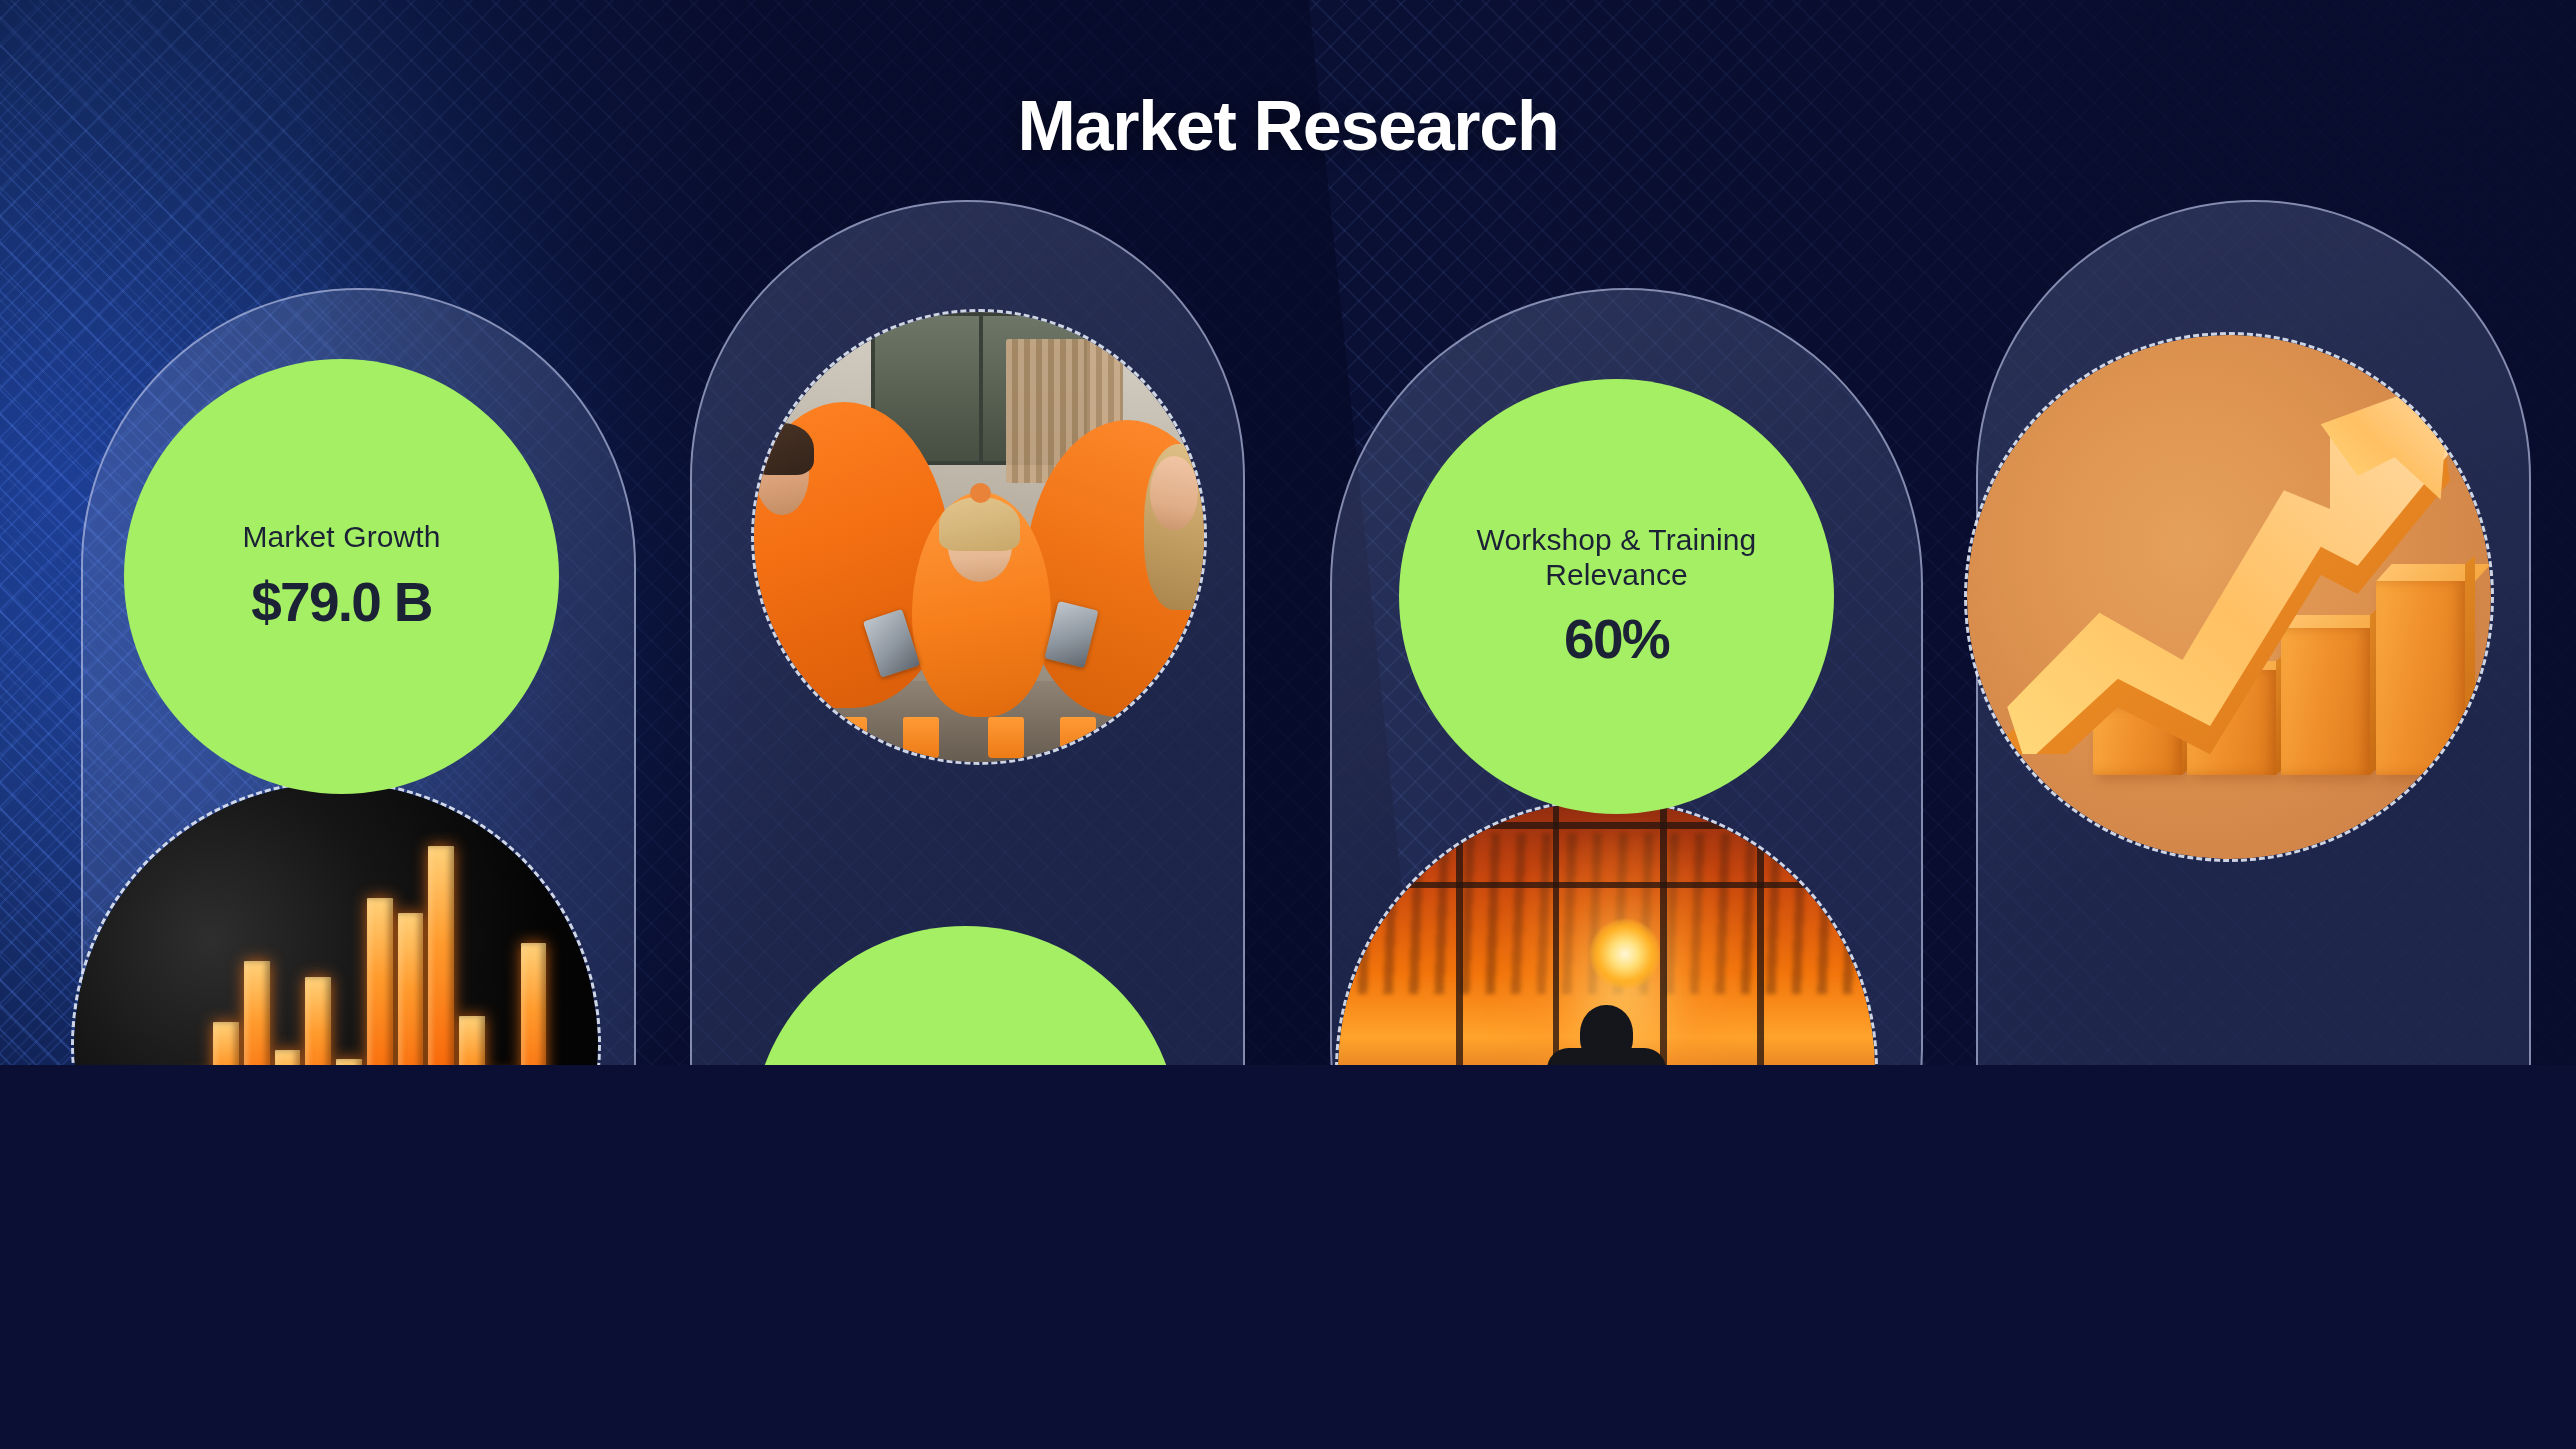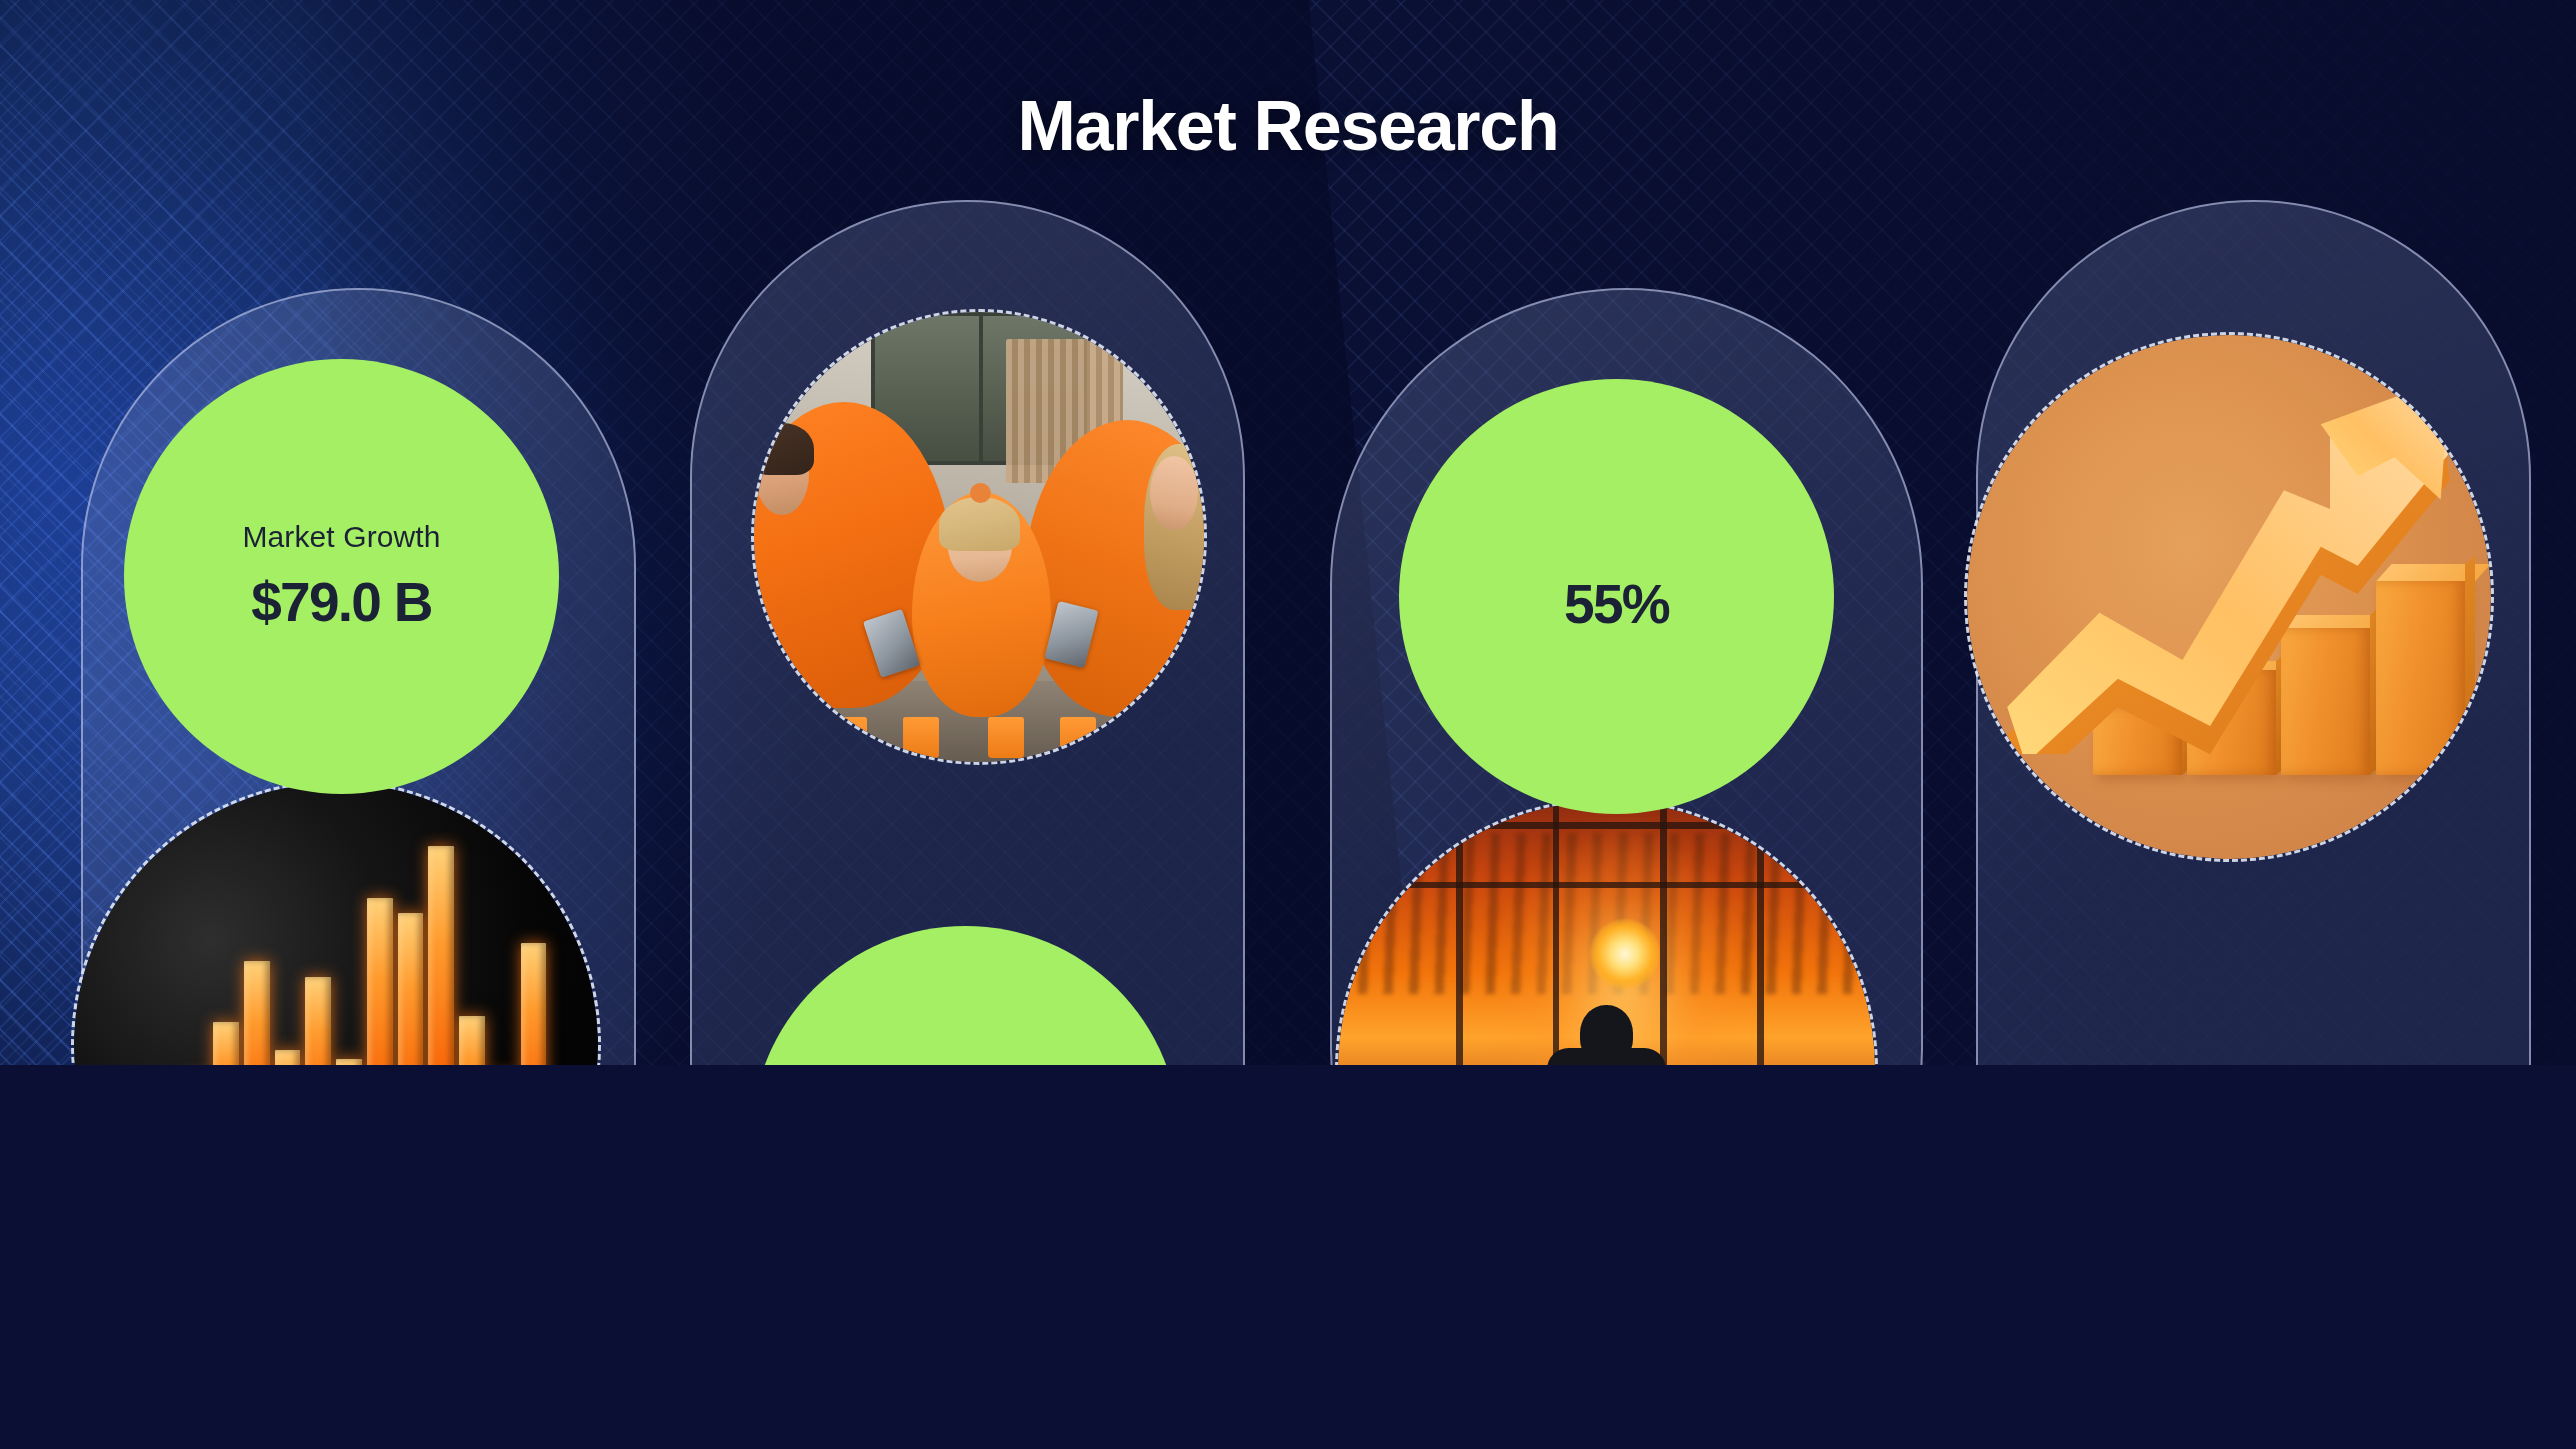--- a/index.html
+++ b/index.html
@@ -295,21 +295,22 @@
     </div>
   </div>
 
   <div class="stat stat-2">
     <div class="stat-value">13%</div>
   </div>
 
   <div class="card card-3"></div>
 
   <div class="stat stat-3">
-    <div class="stat-value">55%</div>
+    <div class="stat-label">Workshop &amp; Training Relevance</div>
+    <div class="stat-value">60%</div>
   </div>
 
   <div class="imgcirc ic-3">
     <div class="ic-inner">
       <div class="sunsetscene">
         <div class="s-trees"></div>
         <div class="s-sunglow"></div>
         <div class="s-sun"></div>
 
         <div class="s-frame-v" style="left:22%"></div>

